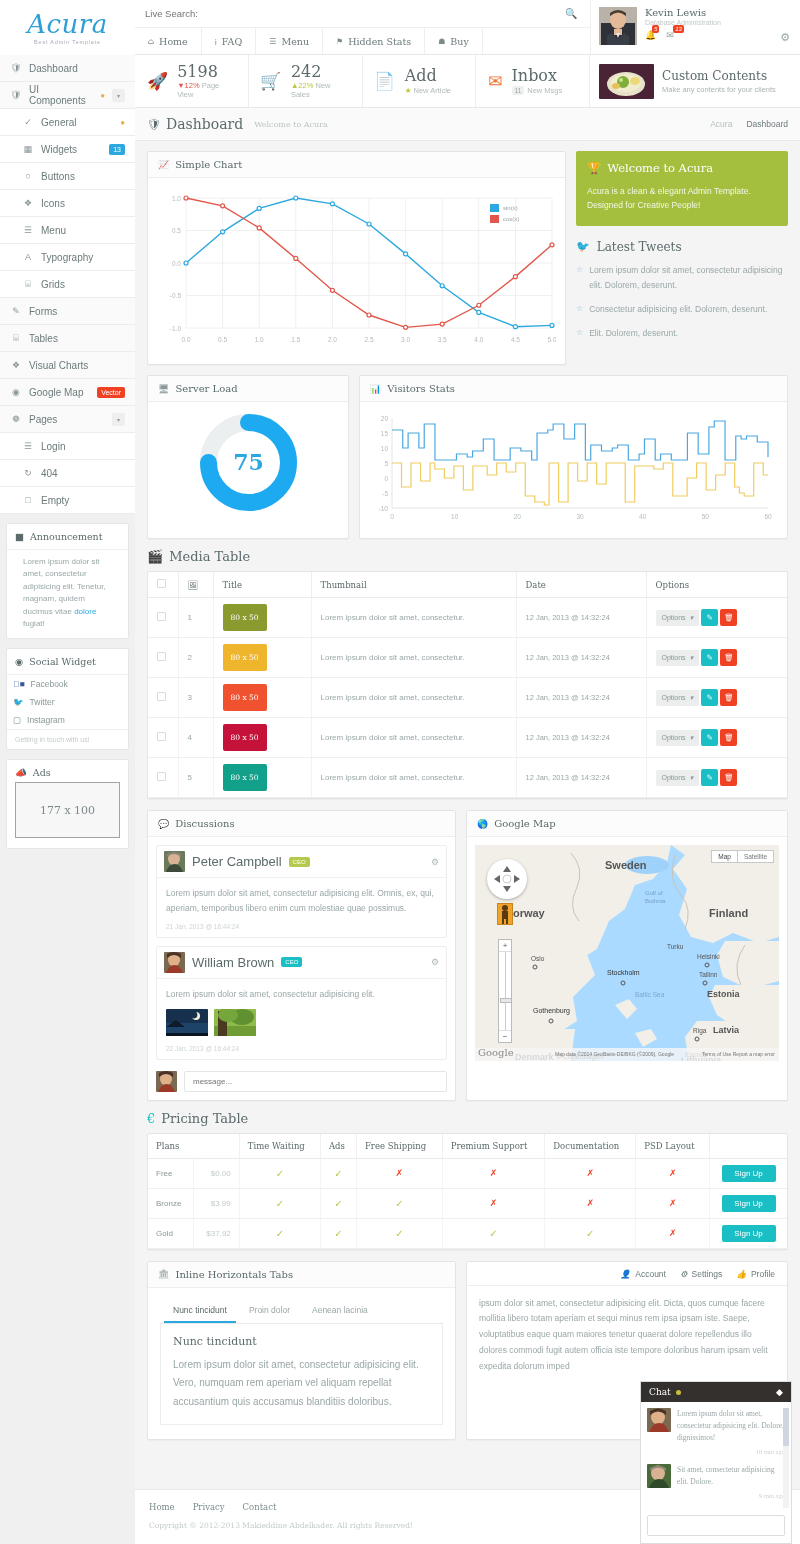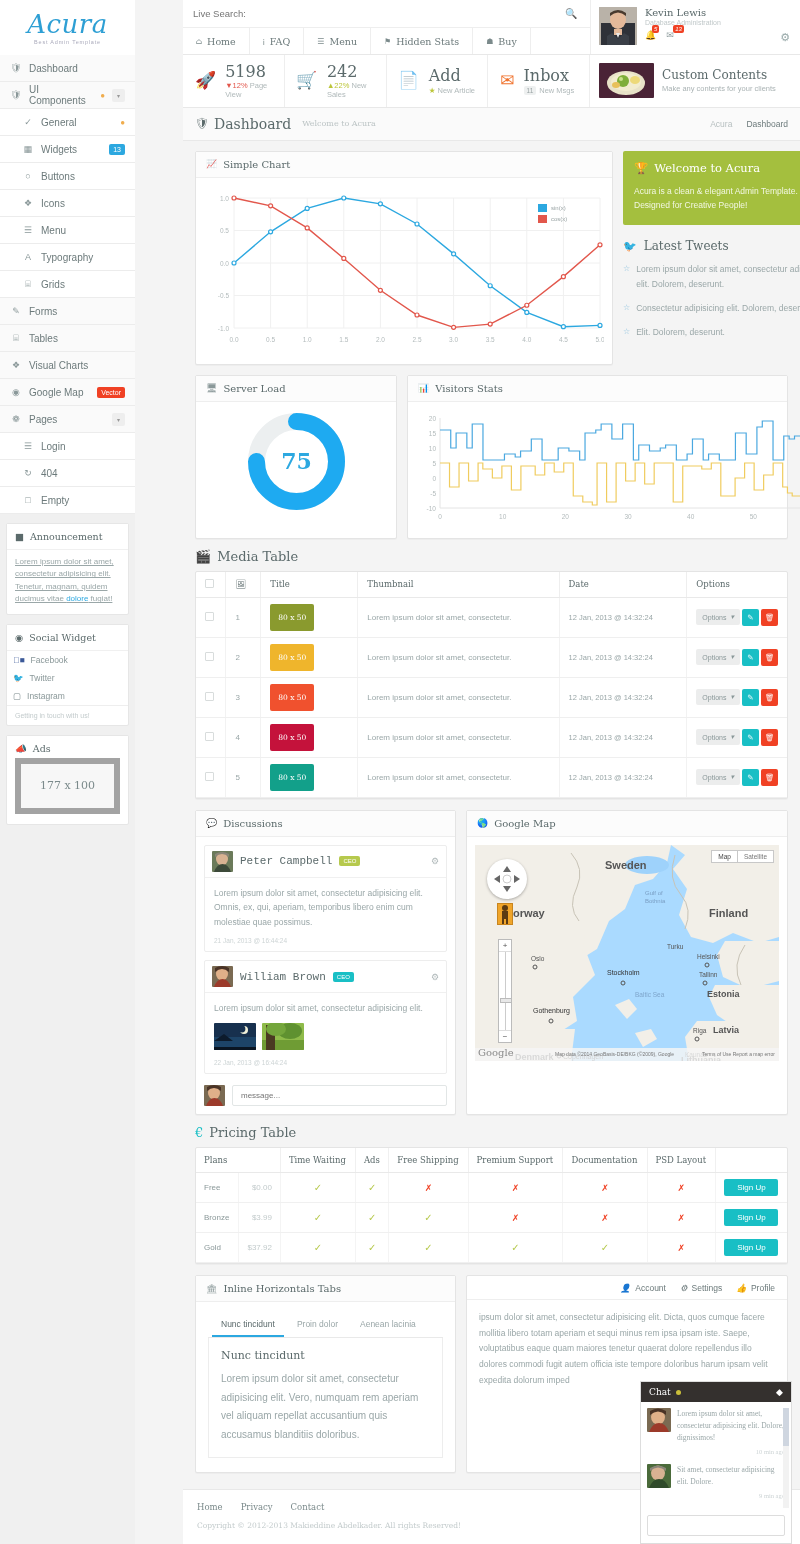--- a/index.html
+++ b/index.html
@@ -5,21 +5,21 @@
   * { box-sizing: border-box; margin: 0; padding: 0; }
   html, body { width: 800px; height: 1544px; }
   body {
     font-family: "Liberation Sans", sans-serif;
     font-size: 11px;
     background: #f4f4f4;
     color: #7b8a8b;
     overflow: hidden;
     position: relative;
   }
-  .app { display: flex; width: 800px; height: 1544px; gap: 48px; }
+  .app { display: flex; width: 800px; height: 1544px; }
 
   
   .sidebar { width: 135px; flex: 0 0 135px; background: #f0f0f0; }
   .brand {
     height: 55px; background: #fff; display: flex; flex-direction: column;
     align-items: center; justify-content: center; position: relative;
   }
   .brand-logo {
     font-family: "DejaVu Serif", serif; font-style: italic;
     font-size: 26px; color: #2e9fd4; line-height: 1; letter-spacing: .5px;
@@ -41,30 +41,30 @@
   .caret {
     width: 13px; height: 13px; border-radius: 2px; background: #eee;
     display: flex; align-items: center; justify-content: center;
     font-size: 6px; color: #999;
   }
   .dot-amber { color: #f0ad4e; font-size: 8px; }
 
   .widget {
     background: #fff; margin: 9px 6px; border: 1px solid #e6e6e6; border-radius: 2px;
   }
-  .widget-body { padding: 0 8px 8px; font-size: 8px; line-height: 1.55; color: #9aa7a8; text-decoration: underline; }
+  .widget-body { padding: 0 16px 8px; font-size: 8px; line-height: 1.55; color: #9aa7a8; }
   .widget-body a { color: #2ca8e0; text-decoration: none; }
   .social-list { list-style: none; padding-left: 6px; }
   .social-list li { padding: 4px 0; font-size: 8.5px; color: #8a9899; display: flex; gap: 6px; align-items: center; }
   .social-list .fb { color: #3b5998; }
   .social-list .tw { color: #2ca8e0; }
   .social-list .ig { color: #7b8a8b; }
   .widget-foot { border-top: 1px solid #eee; padding: 6px 8px; font-size: 7px; color: #c3cbcc; }
   .ad-box {
-    border: 6px solid #a3a3a3; background: #f7f7f7; height: 56px;
+    border: 1px solid #a3a3a3; background: #f7f7f7; height: 56px;
     display: flex; align-items: center; justify-content: center;
     font-family: "DejaVu Serif", serif; font-size: 11px; color: #7b8a8b;
   }
 
   
   .main { flex: 1; display: flex; flex-direction: column; background: #f4f4f4; min-width: 0; }
 
   .topbar { display: flex; height: 55px; background: #fff; border-bottom: 1px solid #e8e8e8; }
   .topbar-left { flex: 1; display: flex; flex-direction: column; }
   .search-row {
@@ -191,21 +191,21 @@
   .btn-teal { background: #19bfc5; }
   .btn-red { background: #f04124; }
 
   
   .disc-item { border: 1px solid #ededed; border-radius: 2px; margin-bottom: 8px; }
   .disc-head {
     display: flex; align-items: center; gap: 7px; padding: 5px 7px;
     border-bottom: 1px solid #f0f0f0;
   }
   .avatar-sm { width: 21px; height: 21px; flex: 0 0 21px; border-radius: 1px; overflow: hidden; }
-  .disc-name { font-size: 11px; color: #5b6a6b; font-family: Liberation Mono, monospace; }
+  .disc-name { font-size: 13px; color: #5b6a6b; font-family: Liberation Sans, sans-serif; }
   .b-olive { background: #b6c94d; color: #fff; font-size: 6px; padding: 2px 4px; border-radius: 2px; }
   .b-teal { background: #19bfc5; color: #fff; font-size: 6px; padding: 2px 4px; border-radius: 2px; }
   .disc-gear { margin-left: auto; color: #b0b9ba; font-size: 9px; }
   .disc-body { padding: 8px 9px 7px; font-size: 8.5px; color: #9aa7a8; line-height: 1.75; }
   .disc-time { font-size: 6.5px; color: #cdd4d5; padding: 0 9px 7px; }
   .disc-imgs { display: flex; gap: 6px; margin: 7px 0 2px; }
   .disc-img { width: 42px; height: 27px; border-radius: 1px; overflow: hidden; }
   .msg-row { display: flex; gap: 7px; align-items: center; padding: 3px 0 0; }
   .msg-input {
     flex: 1; border: 1px solid #e2e6e6; border-radius: 2px; padding: 5px 8px;

